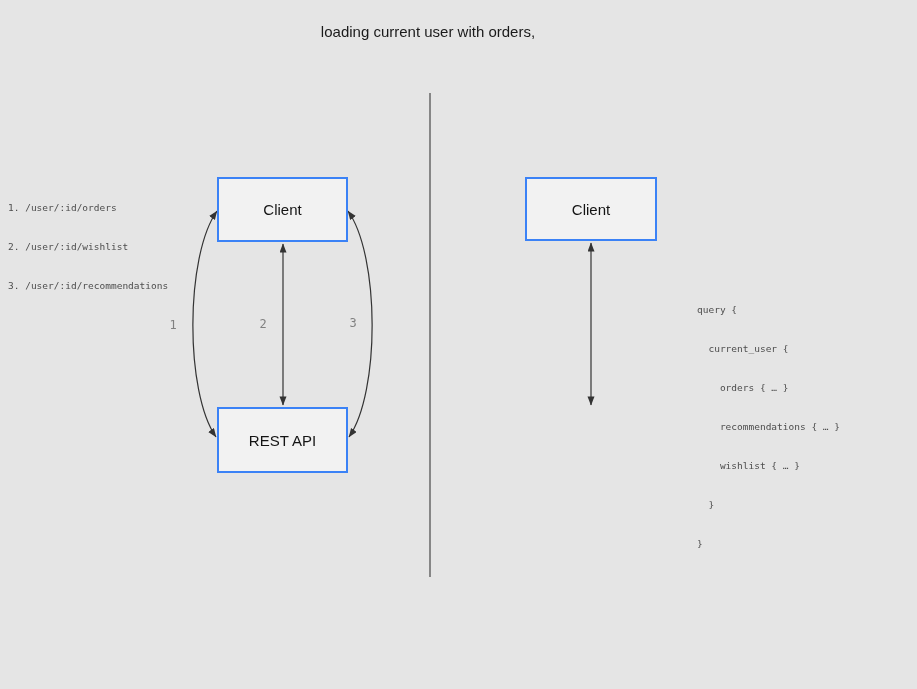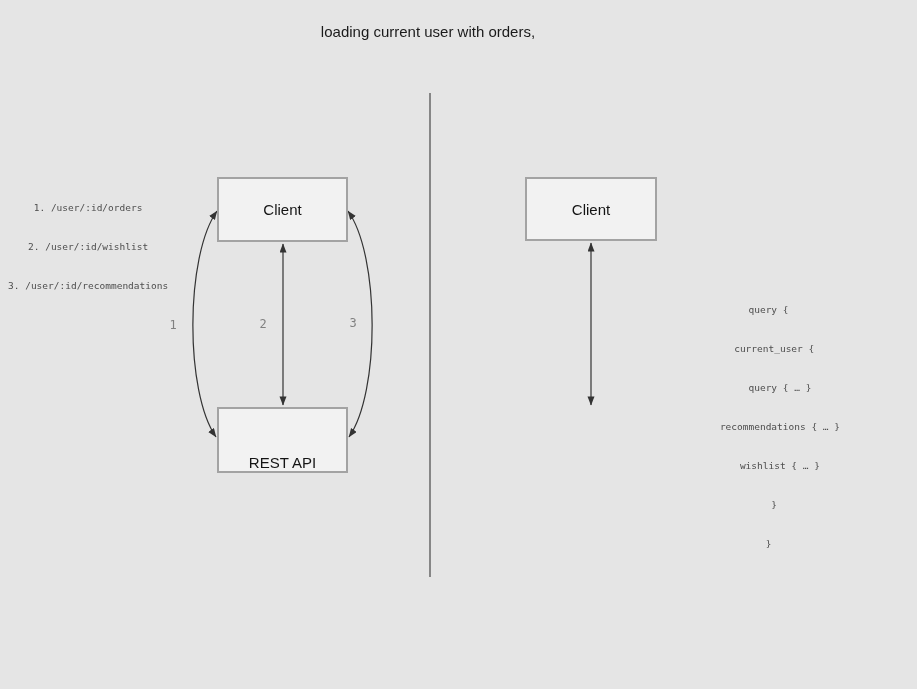--- a/index.html
+++ b/index.html
@@ -30,39 +30,38 @@
     width: 600px;
     text-align: center;
     font-size: 15px;
     line-height: 21px;
     color: #1a1a1a;
   }
   .node-box {
     position: absolute;
     box-sizing: border-box;
     background: #f2f2f2;
-    border: 2px solid #a3a3a3;
+    border: 2px solid #3b82f6;
     display: flex;
     align-items: center;
     justify-content: center;
     font-size: 15px;
     color: #141414;
   }
   .box-client-left  { left: 217px; top: 177px; width: 131px; height: 65px; }
-  .box-rest         { left: 217px; top: 407px; width: 131px; height: 66px; align-items: flex-end; }
+  .box-rest         { left: 217px; top: 407px; width: 131px; height: 66px; }
   .box-client-right { left: 525px; top: 177px; width: 132px; height: 64px; }
   .box-graphql      { left: 525px; top: 407px; width: 132px; height: 66px; }
   .mono-block {
     position: absolute;
     font-family: "DejaVu Sans Mono", "Liberation Mono", monospace;
     font-size: 9.5px;
     line-height: 13px;
     color: #4d4d4d;
     white-space: pre;
-    text-align: center;
   }
   .endpoints-list { left: 8px; top: 175px; }
   .query-block    { left: 697px; top: 277px; }
   .arrow-num {
     position: absolute;
     width: 20px;
     text-align: center;
     font-family: "DejaVu Sans Mono", "Liberation Mono", monospace;
     font-size: 12px;
     color: #808080;
@@ -118,20 +117,20 @@
   <div class="arrow-num num-2">2</div>
   <div class="arrow-num num-3">3</div>
 
   <div class="node-box box-client-right">
     <span>Client</span>
   </div>
 
   <div class="mono-block query-block">
     <div>query {</div>
     <div>  current_user {</div>
-    <div>    query { … }</div>
+    <div>    orders { … }</div>
     <div>    recommendations { … }</div>
     <div>    wishlist { … }</div>
     <div>  }</div>
     <div>}</div>
   </div>
 
 </div>
 
 </body></html>

